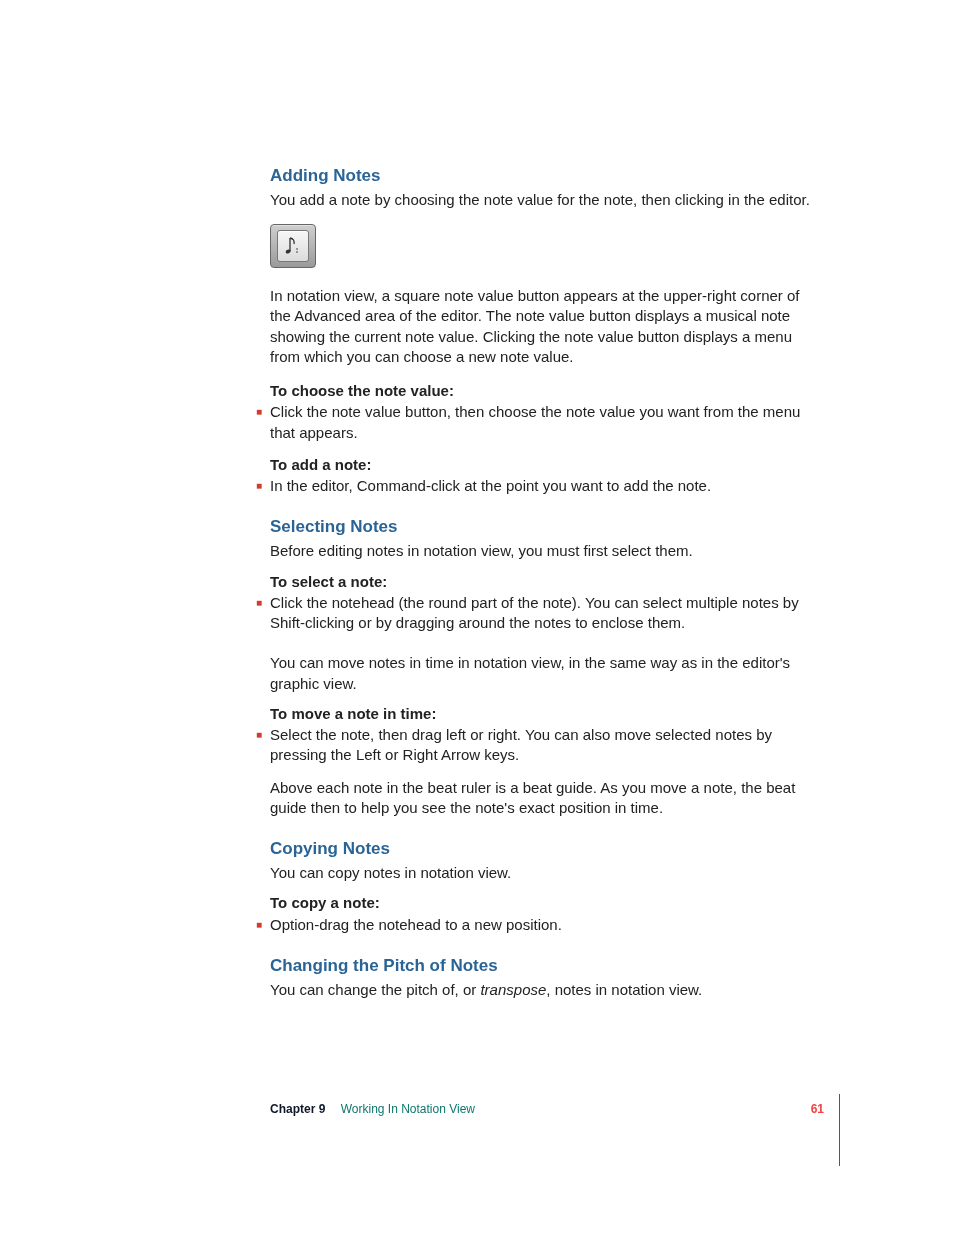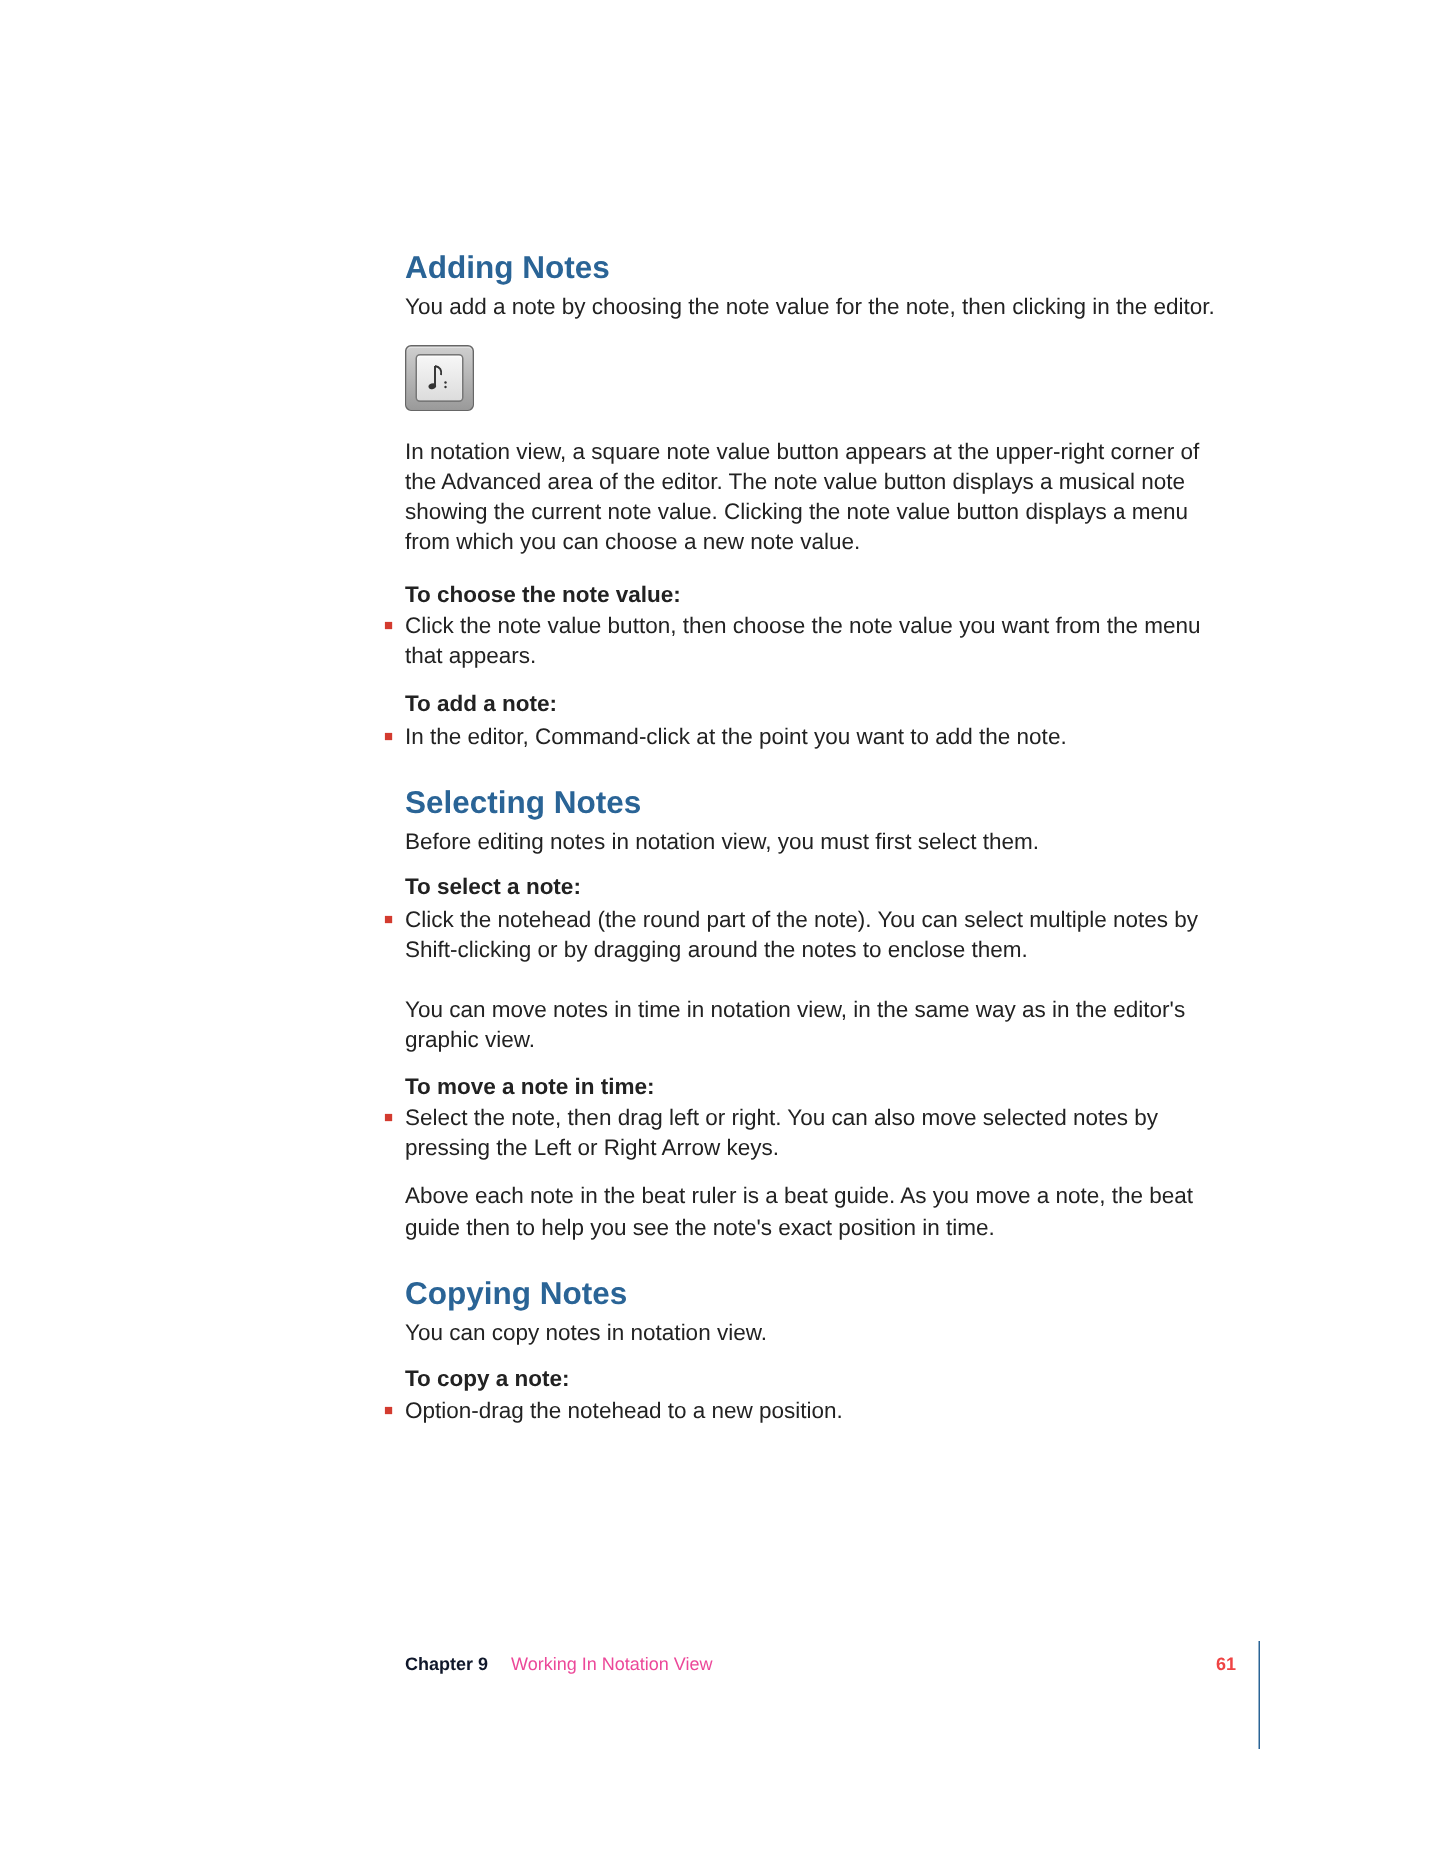--- a/index.html
+++ b/index.html
@@ -14,21 +14,21 @@
     font-size: 15px;
     line-height: 1.35;
   }
   .page {
     padding: 165px 130px 0 270px;
     box-sizing: border-box;
   }
   h2 {
     color: #2a6496;
     font-weight: 600;
-    font-size: 21px;
+    font-size: 17px;
     margin: 0 0 2px 0;
   }
   .section { margin-bottom: 20px; }
   .para { margin: 0 0 14px 0; }
   .bold-lead { font-weight: 700; margin: 4px 0 1px 0; }
   .bullet-row {
     display: flex;
     align-items: flex-start;
     margin-left: -14px;
     margin-bottom: 12px;
@@ -69,21 +69,21 @@
     position: absolute;
     left: 270px;
     right: 130px;
     top: 1101px;
     font-size: 12px;
     display: flex;
     justify-content: space-between;
     align-items: center;
   }
   .footer .chapter-label { font-weight: 700; color: #0f172a; }
-  .footer .chapter-title { color: #ec4899; font-weight: 400; margin-left: 12px; }
+  .footer .chapter-title { color: #0f766e; font-weight: 400; margin-left: 12px; }
   .footer .page-num { color: #ef4444; font-weight: 700; }
   .side-rule {
     position: absolute;
     right: 114px;
     top: 1094px;
     width: 1px;
     height: 72px;
     background: #2a6496;
   }
   em { font-style: italic; }
@@ -151,20 +151,26 @@
     <h2>Copying Notes</h2>
     <p class="para" style="margin-bottom:10px">You can copy notes in notation view.</p>
 
     <p class="bold-lead">To copy a note:</p>
     <div class="bullet-row">
       <span class="bullet">■</span>
       <span class="bullet-text">Option-drag the notehead to a new position.</span>
     </div>
   </div>
 
+  <div class="section">
+    <h2>Changing the Pitch of Notes</h2>
+    <p class="para">
+      <span>You can change the pitch of, or </span><em>transpose</em><span>, notes in notation view.</span>
+    </p>
+  </div>
 
 </div>
 
 <div class="footer">
   <div>
     <span class="chapter-label">Chapter 9</span>
     <span class="chapter-title">Working In Notation View</span>
   </div>
   <div class="page-num">61</div>
 </div>

